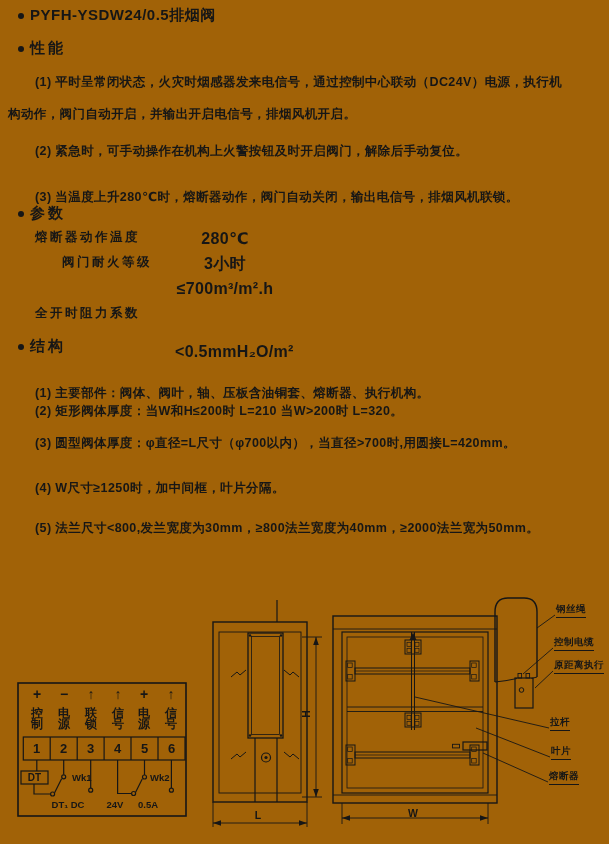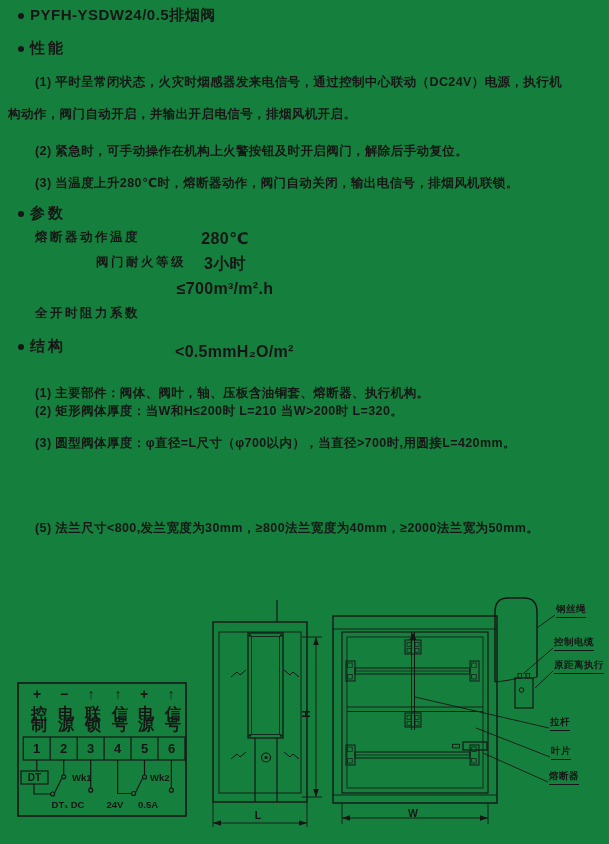--- a/index.html
+++ b/index.html
@@ -1,28 +1,28 @@
 <!DOCTYPE html>
 <html><head>
 <meta charset="utf-8">
 <style>
   html,body{margin:0;padding:0;background:#e8e8e8;}
-  .page{position:relative;width:609px;height:844px;background:#15803d;overflow:hidden;
+  .page{position:relative;width:609px;height:844px;background:#a16207;overflow:hidden;
         font-family:"Liberation Sans","DejaVu Sans",sans-serif;color:#161616;}
   .t{position:absolute;white-space:nowrap;font-weight:bold;color:#161616;}
   .title{font-size:15px;letter-spacing:0.5px;}
   .h2{font-size:15px;letter-spacing:3px;}
   .body{font-size:12.5px;letter-spacing:0.4px;}
   .pname{font-size:12.5px;letter-spacing:2.5px;}
   .pval{font-size:16px;text-align:center;width:100px;letter-spacing:0.3px;}
   .bullet{position:absolute;width:6px;height:6px;background:#161616;border-radius:50%;}
   .diag{position:absolute;left:0;top:560px;width:609px;height:284px;}
   .diag svg{position:absolute;left:0;top:0;}
   .sym{font-size:14px;text-align:center;width:26px;}
-  .vlab{font-size:16px;line-height:11.2px;width:12px;text-align:center;word-break:break-all;white-space:normal !important;}
+  .vlab{font-size:12px;line-height:11.2px;width:12px;text-align:center;word-break:break-all;white-space:normal !important;}
   .num{font-size:13px;text-align:center;width:27px;}
   .small{font-size:9.5px;}
   .dt{font-size:10px;width:27px;height:13px;line-height:13px;text-align:center;}
   .dim{font-size:10.5px;width:20px;text-align:center;}
   .callout{font-size:9.5px;border-bottom:1.2px solid #161616;padding-bottom:1px;letter-spacing:0.5px;}
   .hrot{transform:rotate(-90deg);transform-origin:center;}
 </style>
 </head>
 <body>
 
@@ -30,39 +30,40 @@
 
   <span class="bullet" style="left:18px;top:13px;"></span>
   <div class="t title" style="left:30px;top:6px;">PYFH-YSDW24/0.5排烟阀</div>
 
   <span class="bullet" style="left:18px;top:46px;"></span>
   <div class="t h2" style="left:30px;top:39px;">性能</div>
 
   <div class="t body" style="left:35px;top:74px;">(1) 平时呈常闭状态，火灾时烟感器发来电信号，通过控制中心联动（DC24V）电源，执行机</div>
   <div class="t body" style="left:8px;top:106px;">构动作，阀门自动开启，并输出开启电信号，排烟风机开启。</div>
   <div class="t body" style="left:35px;top:143px;">(2) 紧急时，可手动操作在机构上火警按钮及时开启阀门，解除后手动复位。</div>
-  <div class="t body" style="left:35px;top:175px;">(3) 当温度上升280℃时，熔断器动作，阀门自动关闭，输出电信号，排烟风机联锁。</div>
+  <div class="t body" style="left:35px;top:189px;">(3) 当温度上升280℃时，熔断器动作，阀门自动关闭，输出电信号，排烟风机联锁。</div>
 
   <span class="bullet" style="left:18px;top:211px;"></span>
   <div class="t h2" style="left:30px;top:204px;">参数</div>
 
   <div class="t pname" style="left:35px;top:229px;">熔断器动作温度</div>
   <div class="t pval" style="left:175px;top:229px;">280℃</div>
-  <div class="t pname" style="left:52px;top:254px;padding-left:44px;">阀门耐火等级</div>
+  <div class="t pname" style="left:18px;top:254px;padding-left:44px;">阀门耐火等级</div>
   <div class="t pval" style="left:175px;top:254px;">3小时</div>
   <div class="t pval" style="left:175px;top:280px;">≤700m³/m².h</div>
   <div class="t pname" style="left:35px;top:305px;">全开时阻力系数</div>
   <div class="t pval" style="left:175px;top:305px;margin-top:38px;">&lt;0.5mmH₂O/m²</div>
 
   <span class="bullet" style="left:18px;top:344px;"></span>
   <div class="t h2" style="left:30px;top:337px;">结构</div>
 
   <div class="t body" style="left:35px;top:385px;">(1) 主要部件：阀体、阀叶，轴、压板含油铜套、熔断器、执行机构。</div>
   <div class="t body" style="left:35px;top:403px;">(2) 矩形阀体厚度：当W和H≤200时 L=210 当W&gt;200时 L=320。</div>
   <div class="t body" style="left:35px;top:435px;">(3) 圆型阀体厚度：φ直径=L尺寸（φ700以内），当直径&gt;700时,用圆接L=420mm。</div>
+  <div class="t body" style="left:35px;top:480px;">(4) W尺寸≥1250时，加中间框，叶片分隔。</div>
   <div class="t body" style="left:35px;top:520px;">(5) 法兰尺寸&lt;800,发兰宽度为30mm，≥800法兰宽度为40mm，≥2000法兰宽为50mm。</div>
 
   <div class="diag">
     <svg width="609" height="284" viewBox="0 0 609 284" fill="none" stroke="#161616" stroke-width="1.2">
 
       <g>
         <rect x="18" y="123" width="168" height="133" stroke-width="1.6"></rect>
         <rect x="23.3" y="177" width="161.7" height="23"></rect>
         <path d="M50.2,177 V200 M77.2,177 V200 M104.1,177 V200 M131,177 V200 M158,177 V200"></path>
         <rect x="21" y="211" width="27" height="13"></rect>

